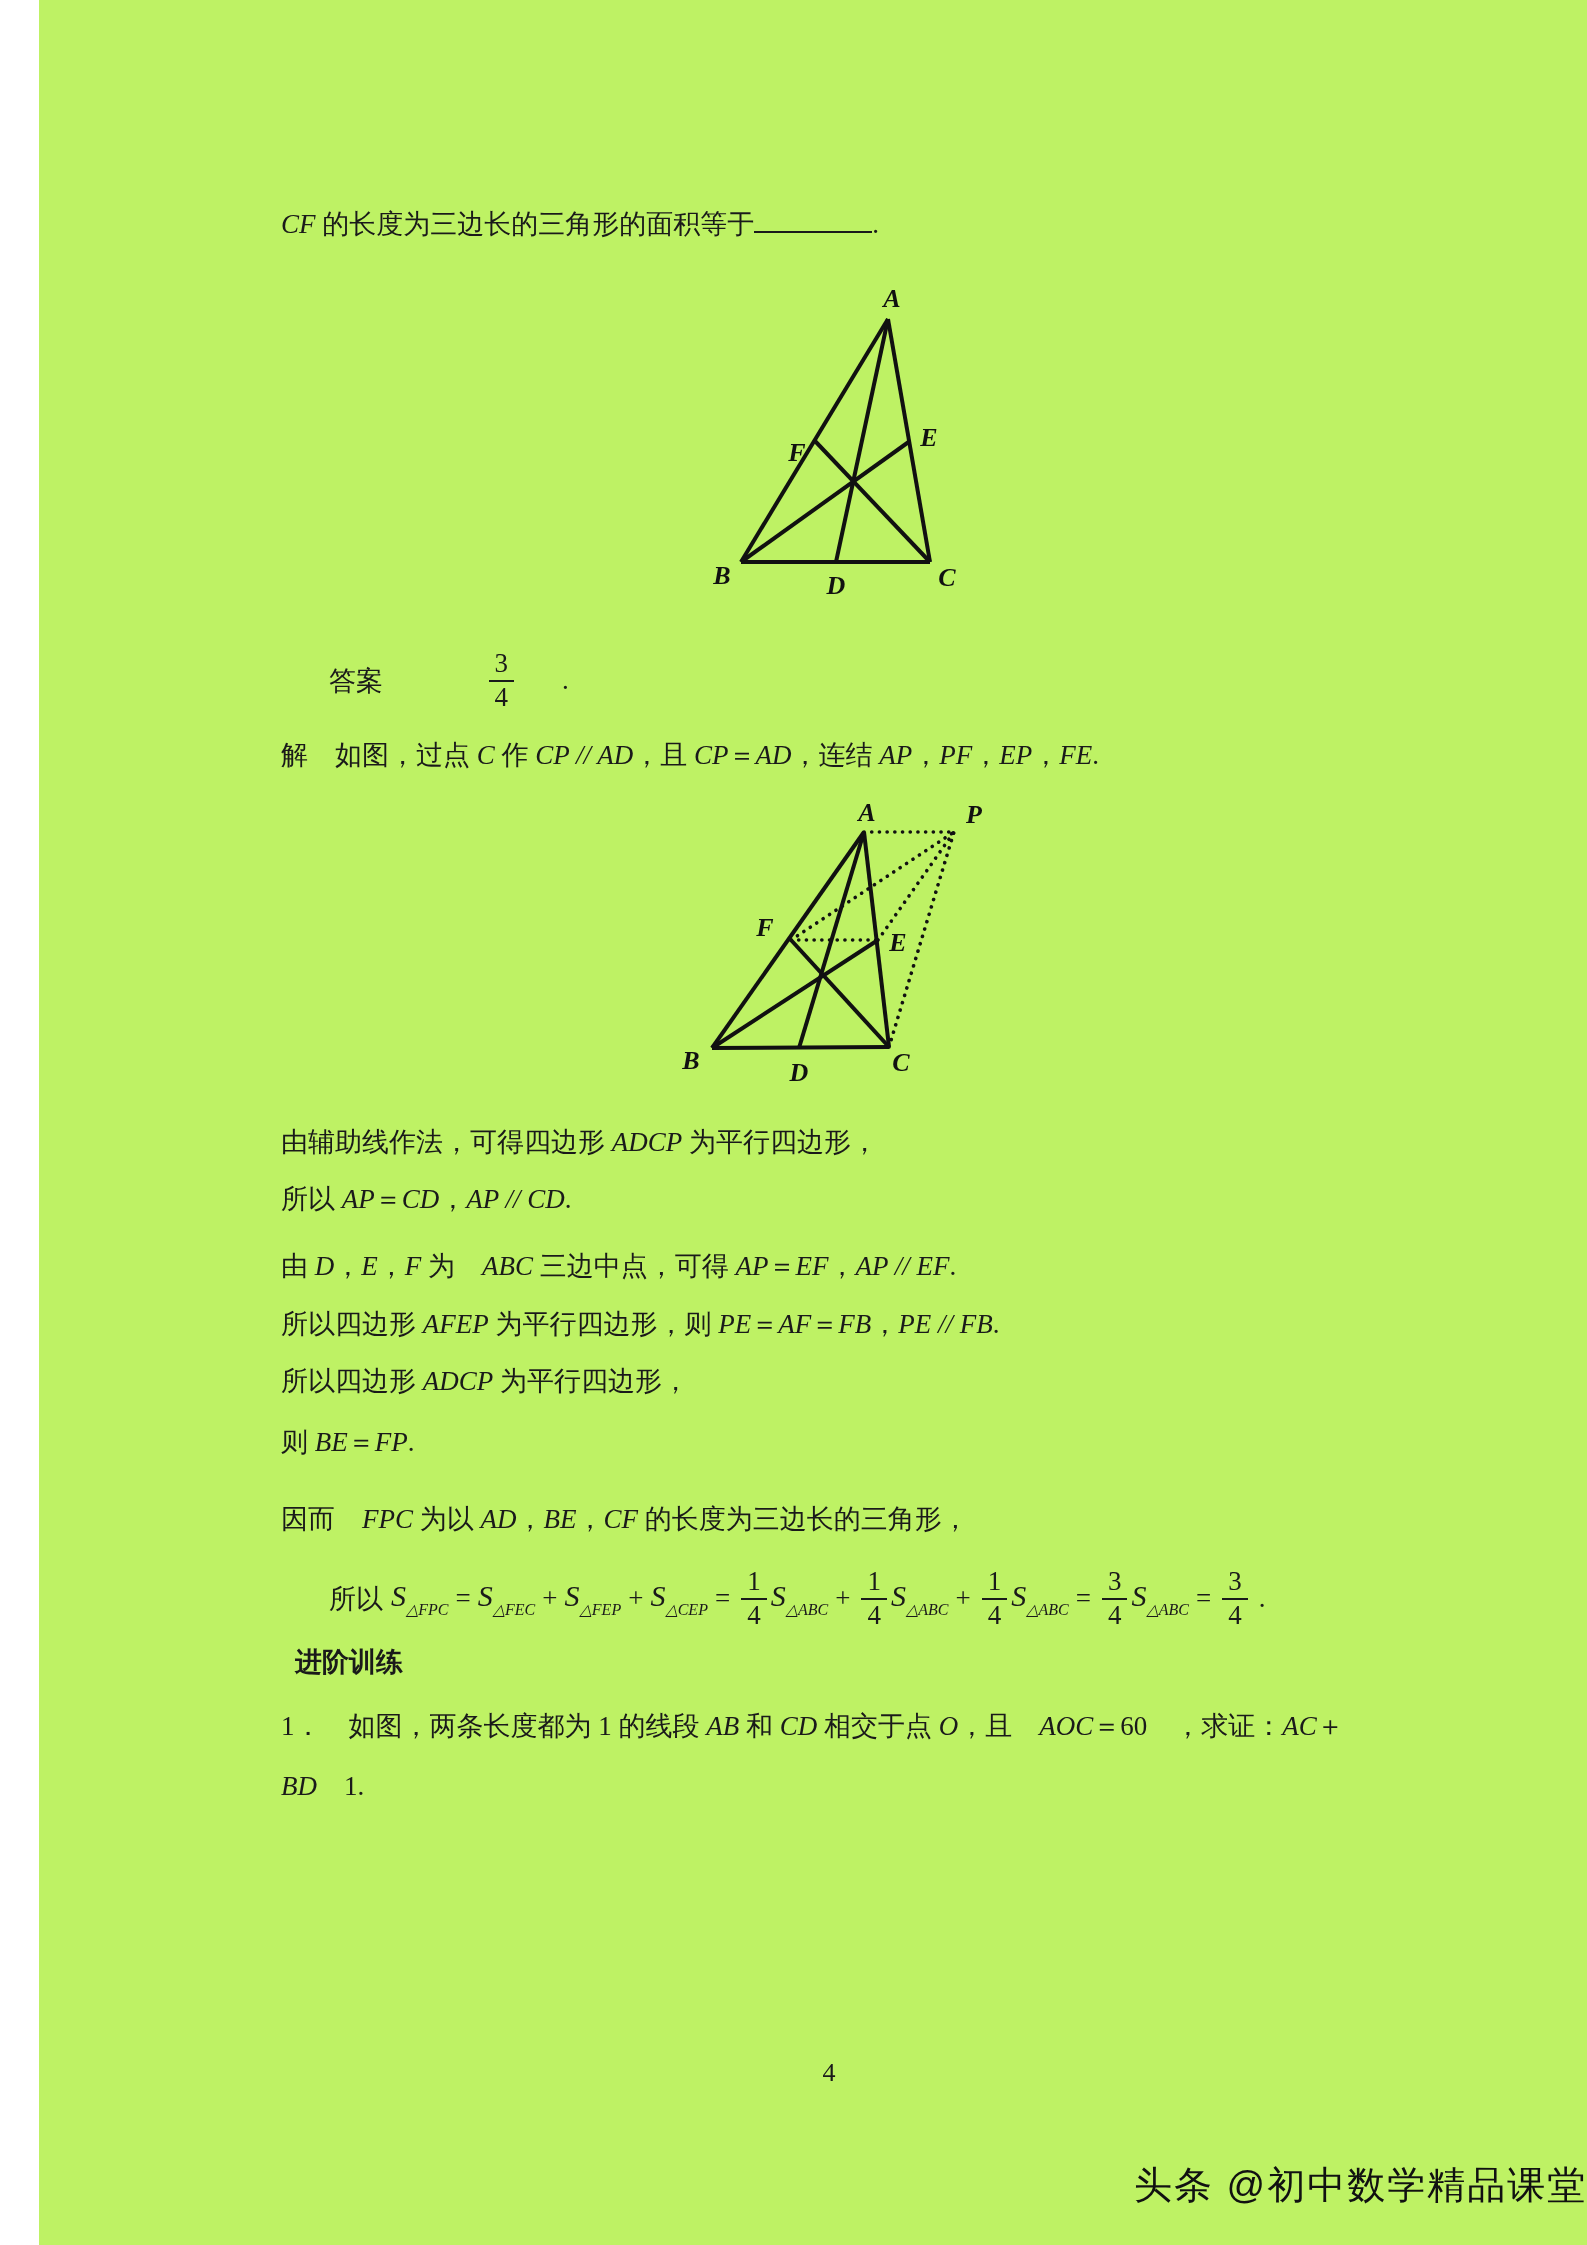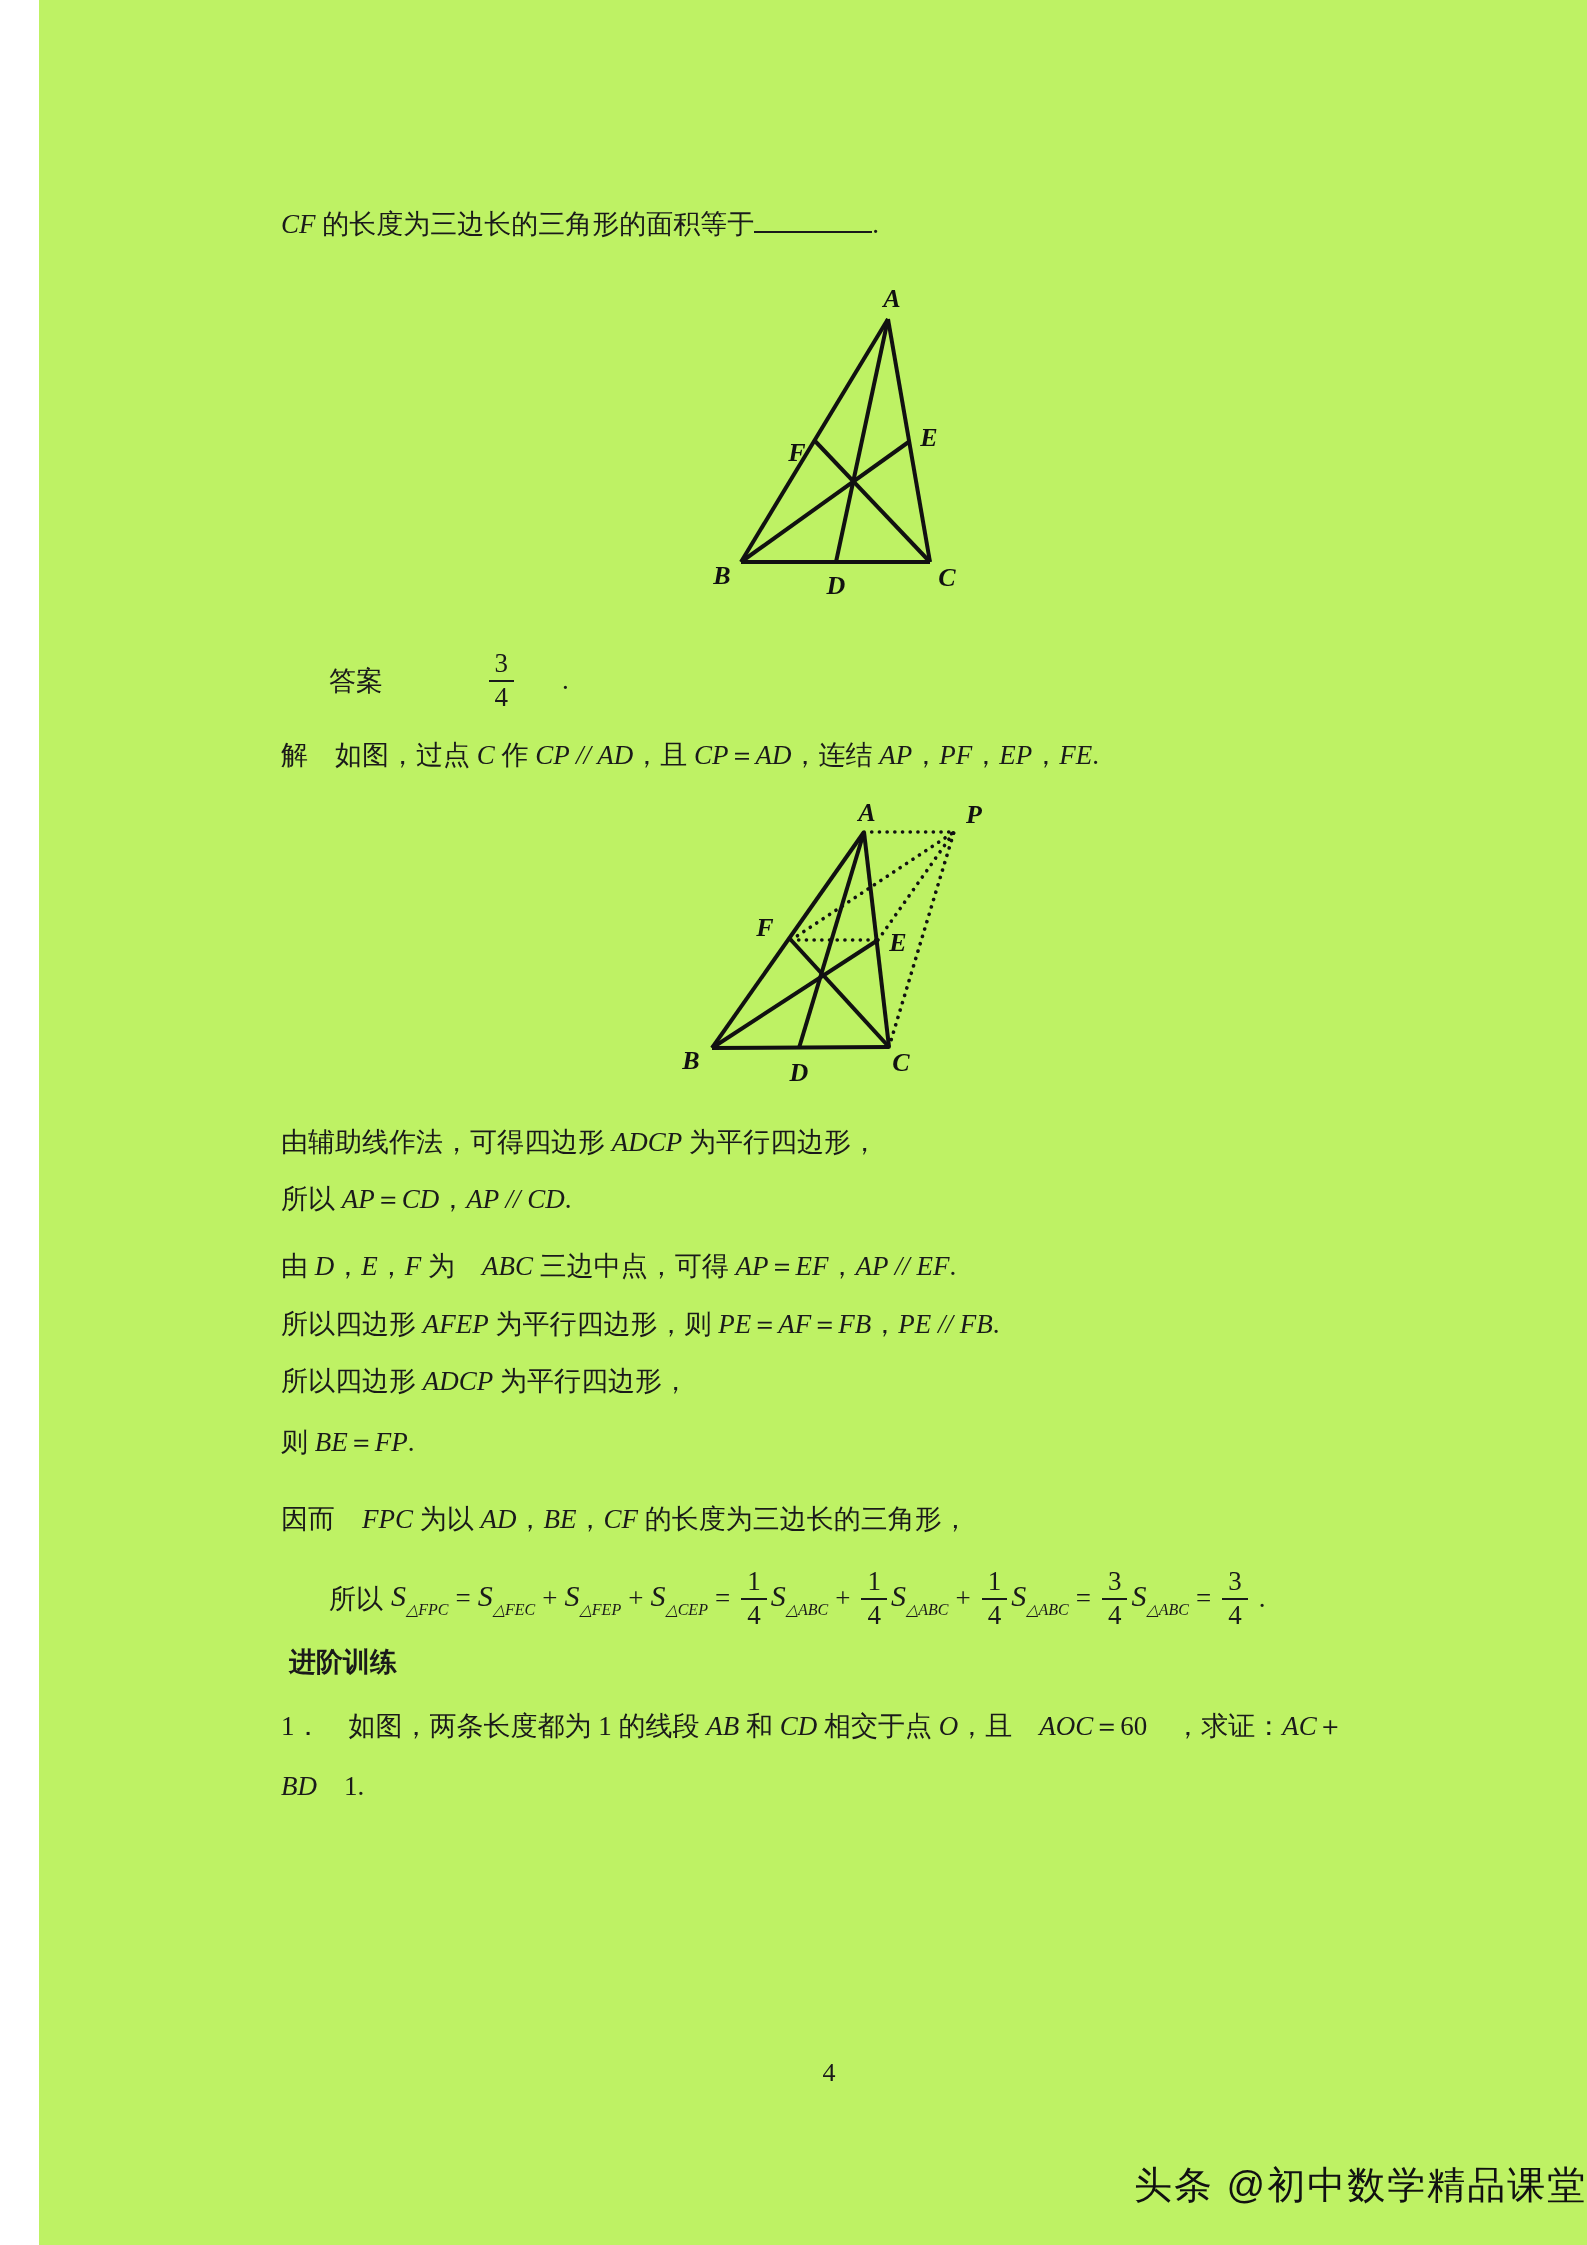--- a/index.html
+++ b/index.html
@@ -14,21 +14,21 @@
         margin:0 4px;font-family:"Liberation Serif",serif;}
   .frac .num{border-bottom:2px solid #1a1a1a;padding:0 6px;}
   .frac .den{padding:0 6px;}
   .formula-row{position:absolute;left:290px;top:1566px;display:flex;align-items:center;
                font-size:27px;white-space:pre;}
   .formula-row .prefix{margin-right:8px;}
   .sterm{display:inline-block;font-family:"Liberation Serif",serif;}
   .sterm .S{font-style:italic;font-size:30px;}
   .sterm sub{font-size:16px;font-style:italic;vertical-align:-9px;}
   .op{margin:0 7px;}
-  .heading{position:absolute;left:250px;top:1644px;font-size:27px;font-weight:bold;
+  .heading{position:absolute;left:256px;top:1644px;font-size:27px;font-weight:bold;
            font-family:Liberation Sans, sans-serif;}
   .pagenum{position:absolute;left:740px;top:2058px;width:100px;text-align:center;font-size:26px;}
   .watermark{position:absolute;left:1095px;top:2160px;font-size:38px;font-weight:400;
              color:#111;font-family:"Liberation Sans",sans-serif;letter-spacing:2px;white-space:pre;}
   svg.fig{position:absolute;}
   .figline{stroke:#111;stroke-width:4;fill:none;}
   .figdotted{stroke:#111;stroke-width:3.6;fill:none;stroke-dasharray:0.1 7.6;stroke-linecap:round;}
   .figlabel{font:italic bold 26px "Liberation Serif",serif;fill:#111;text-anchor:middle;}
 </style>
 </head>

